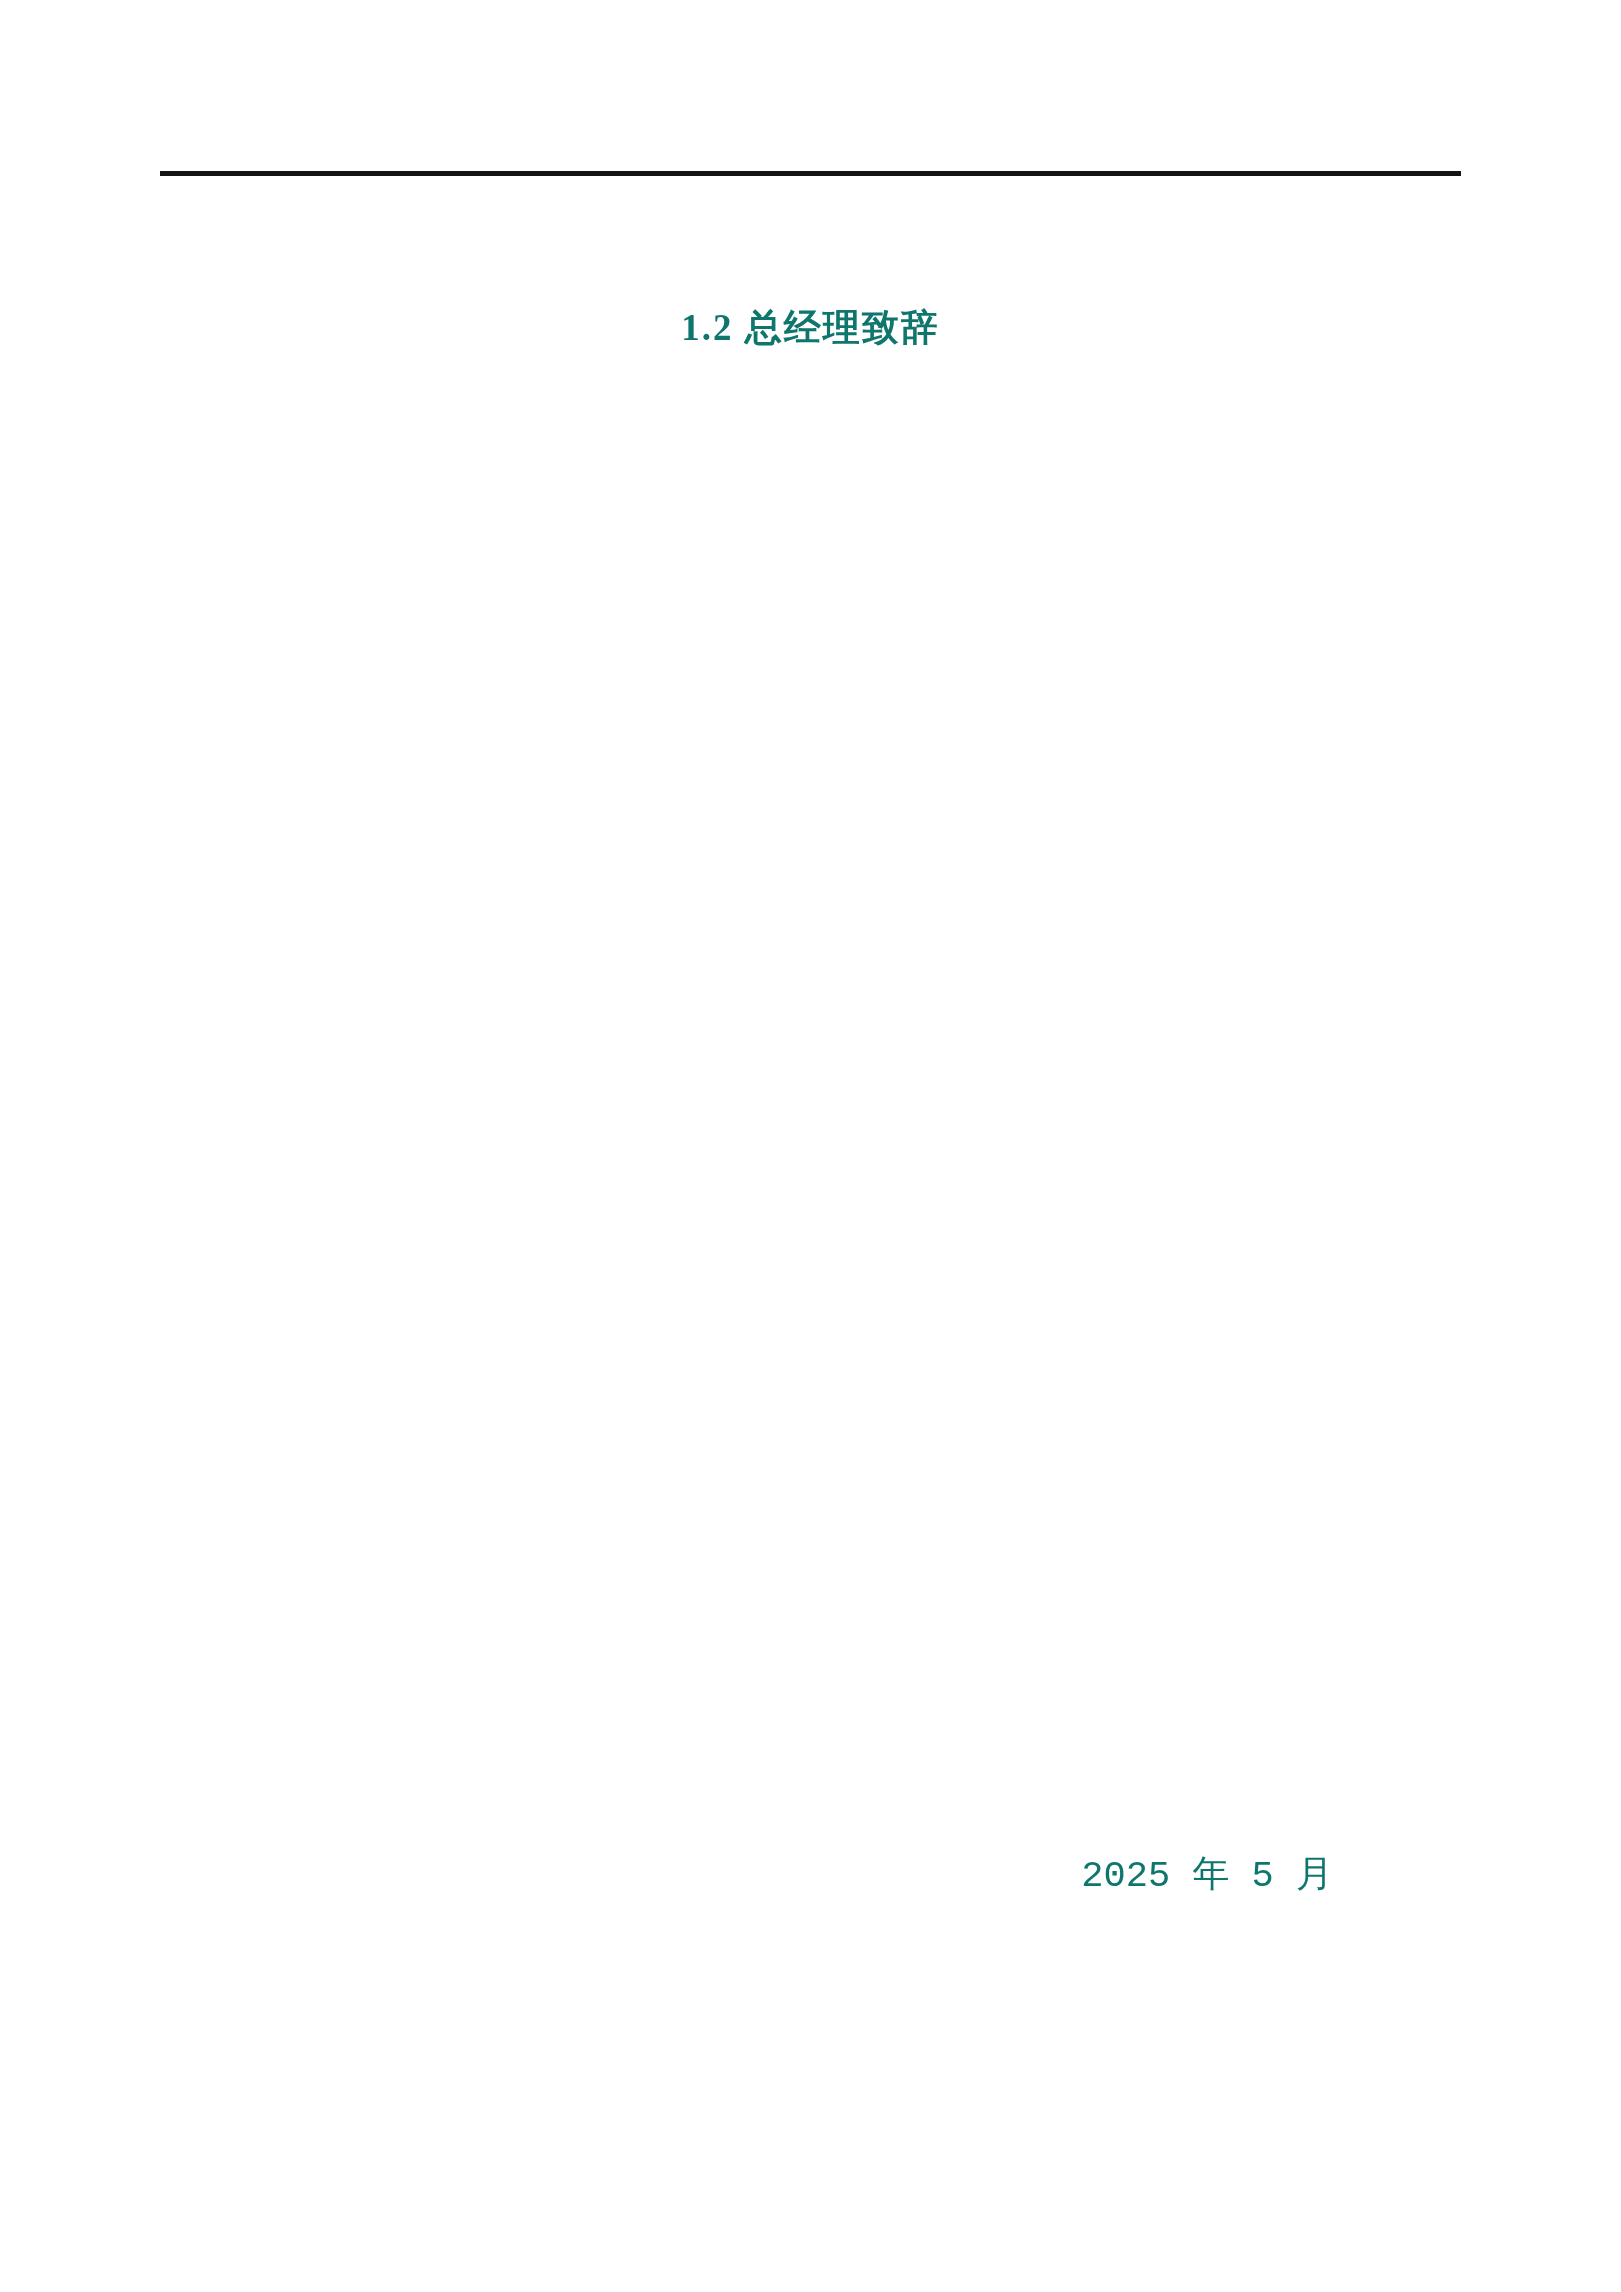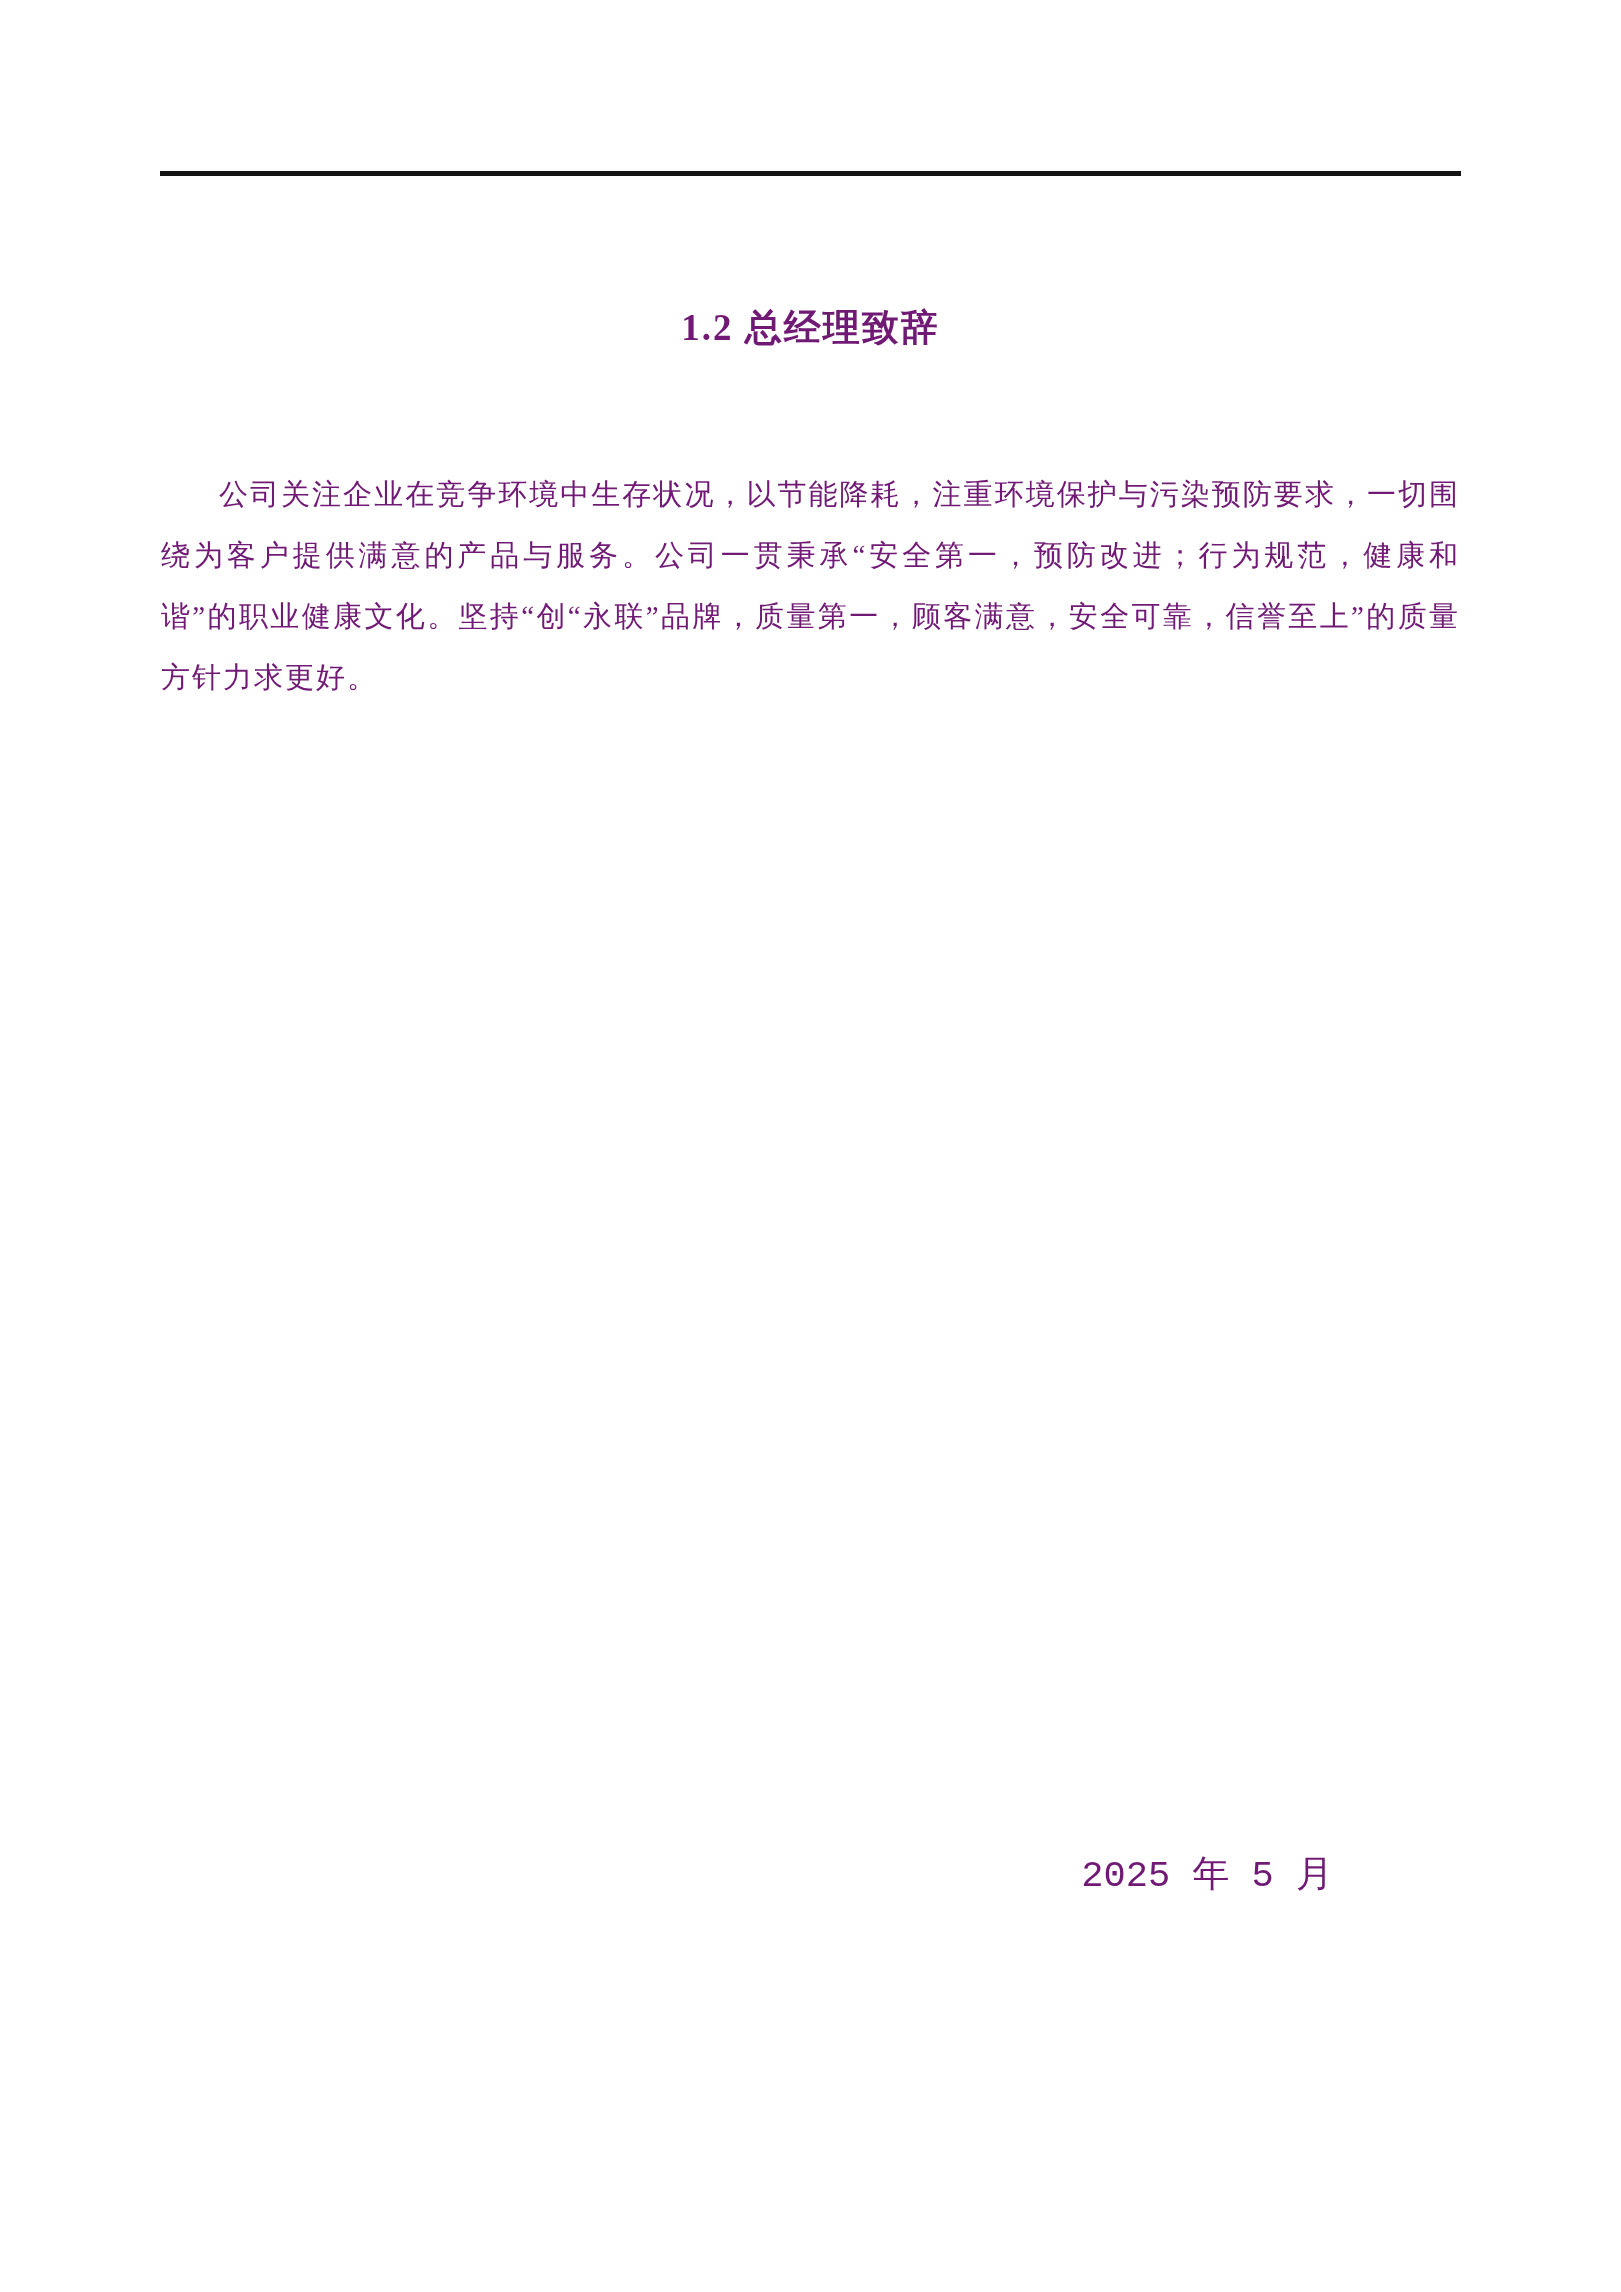--- a/index.html
+++ b/index.html
@@ -7,21 +7,21 @@
     padding: 0;
     background: #ffffff;
   }
   .page {
     position: relative;
     width: 1621px;
     height: 2035px;
     background: #ffffff;
     overflow: hidden;
     font-family: "Liberation Serif", "DejaVu Serif", serif;
-    color: #701a75;
+    color: #0f766e;
   }
   .header-rule {
     position: absolute;
     top: 171px;
     left: 160px;
     right: 160px;
     height: 4.9px;
     background: #141414;
   }
   .footer-rule {
@@ -97,21 +97,20 @@
 <body>
 
 <div class="page">
 
   <div class="header-rule"></div>
 
   <div class="content">
     <h1 class="title">1.2 总经理致辞</h1>
 
     <div class="body-text">
-      <p class="para">公司关注企业在竞争环境中生存状况，以节能降耗，注重环境保护与污染预防要求，一切围绕为客户提供满意的产品与服务。公司一贯秉承“安全第一，预防改进；行为规范，健康和谐”的职业健康文化。坚持“创“永联”品牌，质量第一，顾客满意，安全可靠，信誉至上”的质量方针力求更好。</p>
     </div>
   </div>
 
 
   <div class="date-line">2025 年 5 月</div>
 
   <div class="page-number">4</div>
 
   <div class="footer-rule"></div>
 

